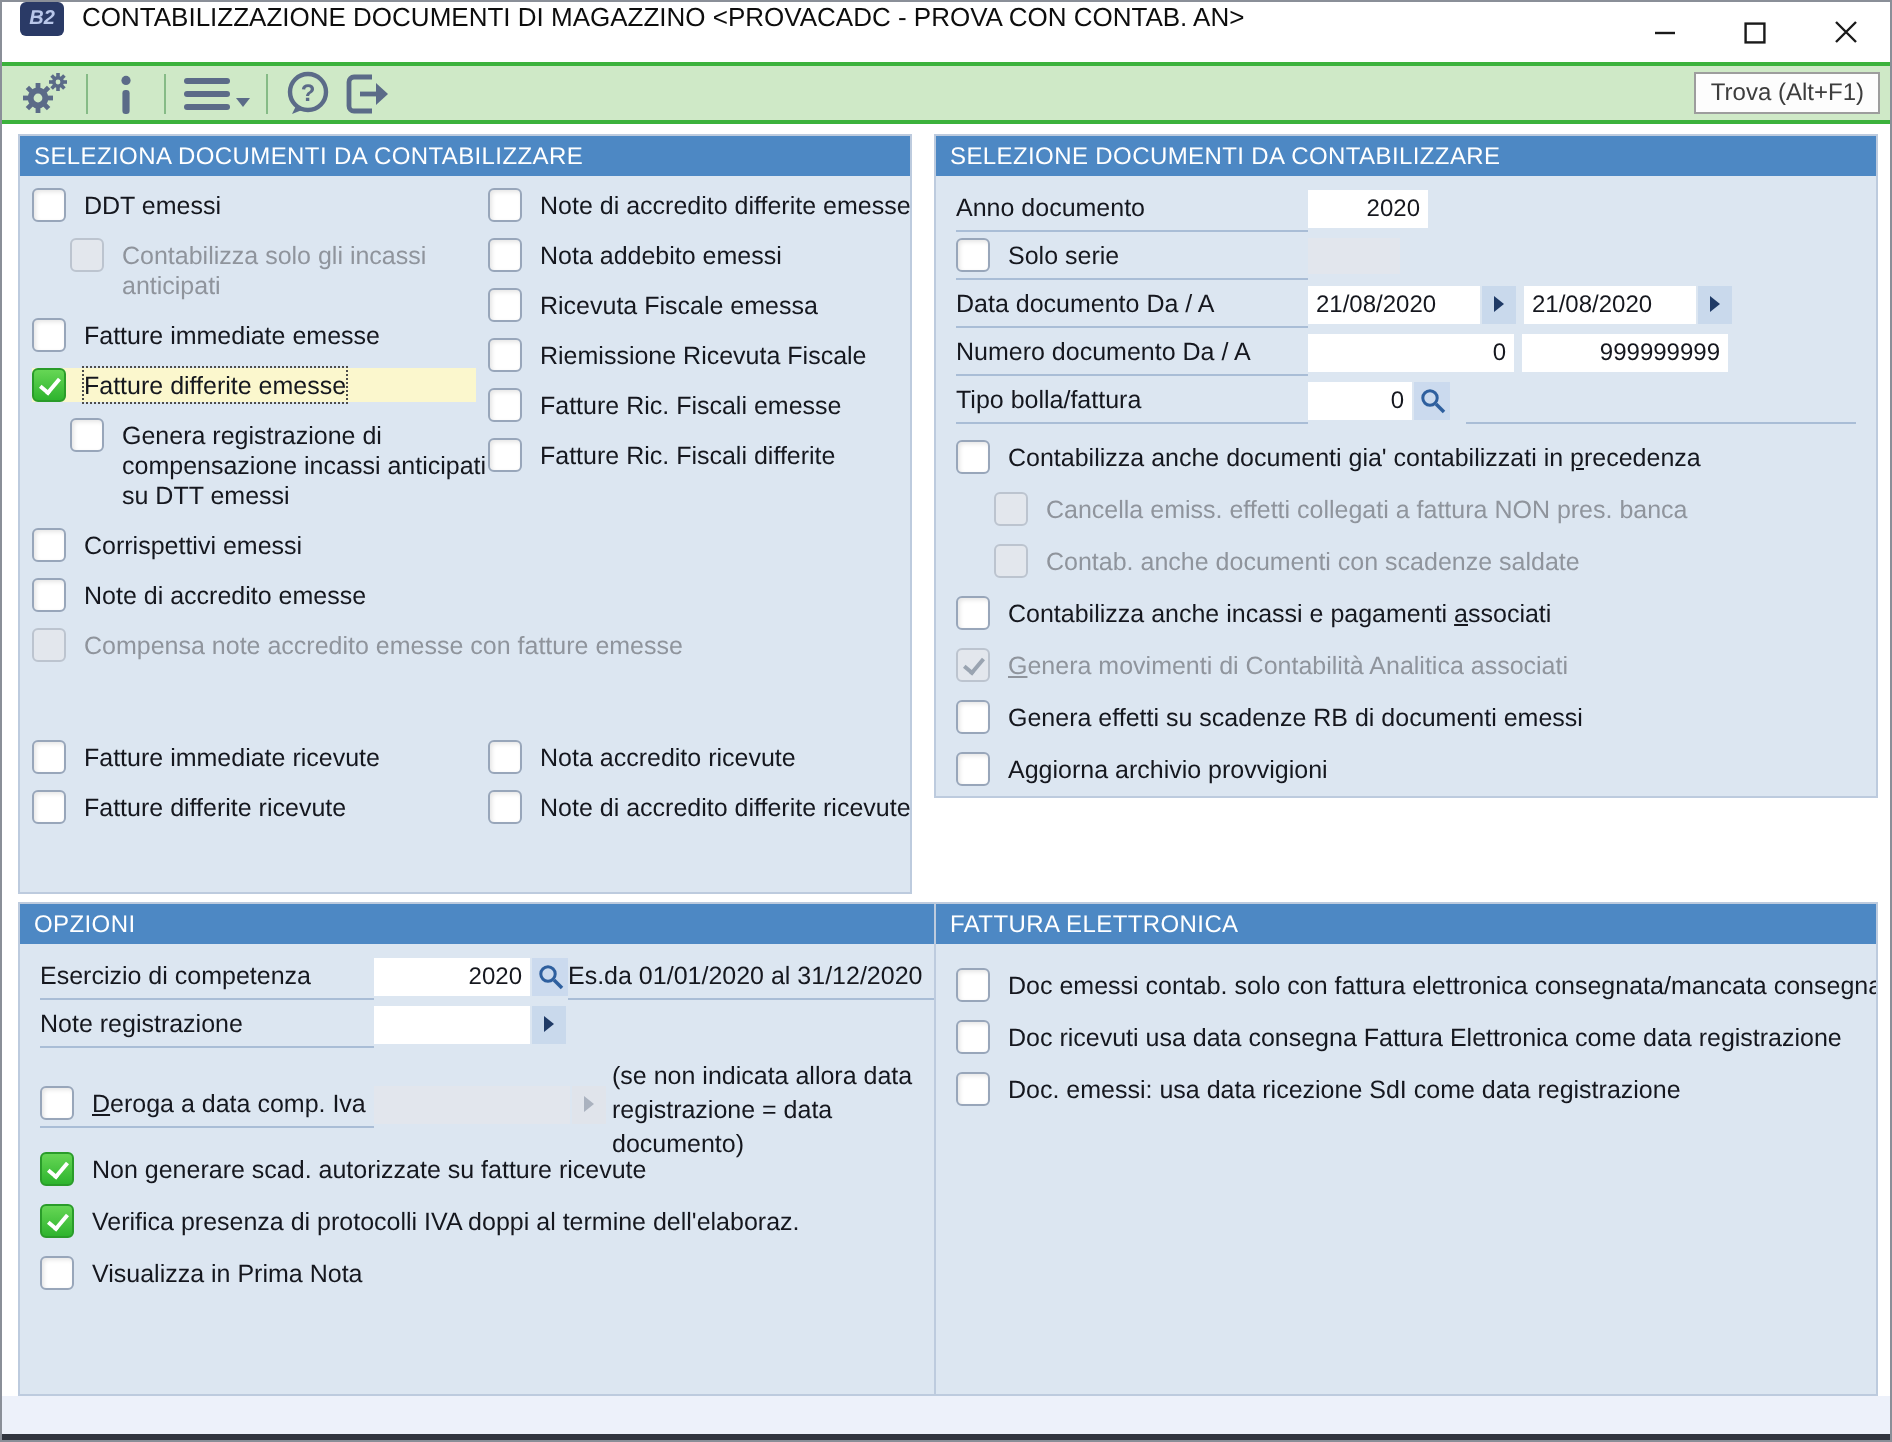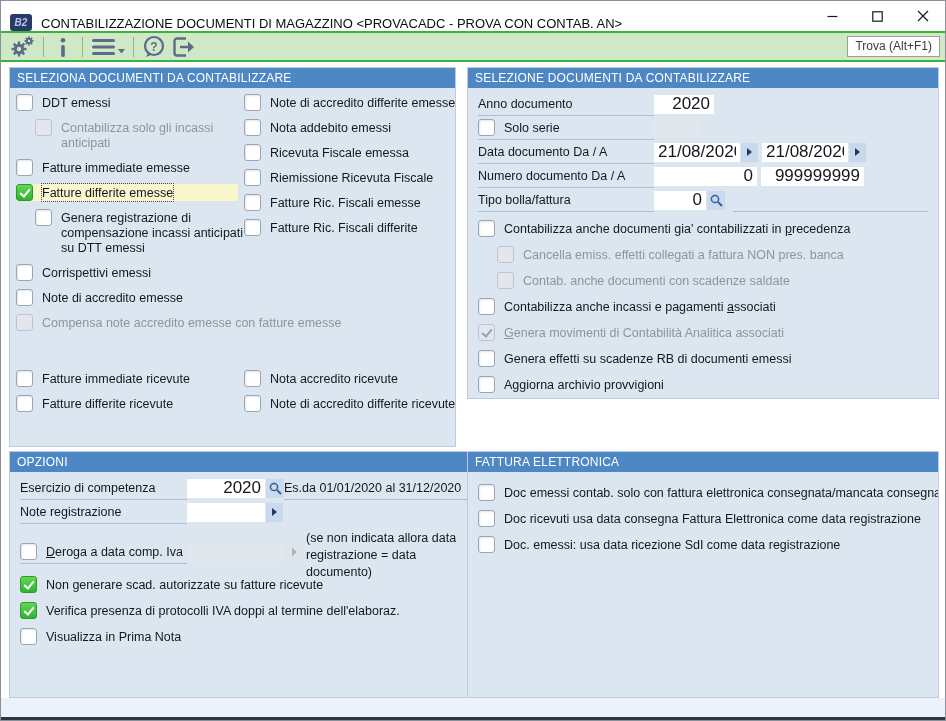--- a/index.html
+++ b/index.html
@@ -1,21 +1,21 @@
 <!DOCTYPE html>
 <html><head>
 <meta charset="utf-8">
 <style>
   * { box-sizing: border-box; margin: 0; padding: 0; }
   html,body { width:946px; height:721px; }
   body { font-family:"Liberation Sans","DejaVu Sans",sans-serif; background:#fff; }
   .window { position:relative; width:946px; height:721px; border:1px solid #8a8f98; background:#fff; overflow:hidden; }
 
   
-  .titlebar { height:30px; display:flex; align-items:flex-end; background:#fff; padding-left:9px; }
+  .titlebar { height:30px; display:flex; align-items:flex-start; background:#fff; padding-left:9px; }
   .logo { width:22px; height:17px; background:#2a3a66; border-radius:3px; display:flex; align-items:center; justify-content:center; flex:none; }
   .logo span { color:#b9c7ea; font-size:10px; font-style:italic; font-weight:bold; letter-spacing:0; }
   .title { margin-left:9px; font-size:13px; color:#0d0d0d; white-space:nowrap; }
   .winbtns { margin-left:auto; display:flex; height:100%; }
   .wbtn { width:45px; height:100%; display:flex; align-items:center; justify-content:center; cursor:default; }
   .wbtn svg { display:block; }
 
   
   .toolbar { height:31px; background:#cfe9c7; border-top:2px solid #3cb23c; border-bottom:2px solid #3cb23c; display:flex; align-items:center; padding:0 5px; position:relative; }
   .tbtn { background:transparent; border:0; height:26px; min-width:28px; display:flex; align-items:center; justify-content:center; padding:0 3px; }
@@ -51,21 +51,21 @@
 
   .cols { position:absolute; top:26px; left:6px; right:4px; bottom:10px; }
   .col { position:absolute; top:0; bottom:16px; display:flex; flex-direction:column; }
   .col-left  { left:0; width:228px; }
   .col-right { left:228px; right:0; }
 
   
   .fields { padding:4px 10px 0; }
   .frow { display:flex; align-items:center; height:24px; font-size:12.5px; color:#15171e; }
   .flabel { width:176px; align-self:stretch; display:flex; align-items:center; gap:9px; border-bottom:1px solid #a9bdd6; flex:none; }
-  .inp { height:19px; border:0; background:#fff; font-family:"Liberation Sans","DejaVu Sans",sans-serif; font-size:17px; padding:0 4px; color:#15171e; }
+  .inp { height:19px; border:0; background:#fff; font-family:"Liberation Sans","DejaVu Sans",sans-serif; font-size:12px; padding:0 4px; color:#15171e; }
   .num { text-align:right; }
   .w60{width:60px} .w86{width:86px} .w103{width:103px} .w52{width:52px} .w78{width:78px}
   .abtn { width:17px; height:19px; background:#c9d9ec; display:flex; align-items:center; justify-content:center; margin-left:1px; flex:none; border:0; }
   .abtn::after { content:""; border-left:5px solid #1f3a66; border-top:4px solid transparent; border-bottom:4px solid transparent; }
   .abtn.disab { background:#e0e4eb; } .abtn.disab::after { border-left-color:#aab2bf; }
   .mag { width:18px; height:19px; background:#cbdaee; display:flex; align-items:center; justify-content:center; margin-left:1px; flex:none; border:0; }
   .dis-box { width:46px; height:18px; background:#e2e6ed; }
   .gap4 { width:4px; flex:none; }
   .flex-line { flex:1; align-self:stretch; border-bottom:1px solid #a9bdd6; margin-left:8px; }
   .checks { margin:8px 10px 0; display:flex; flex-direction:column; }

